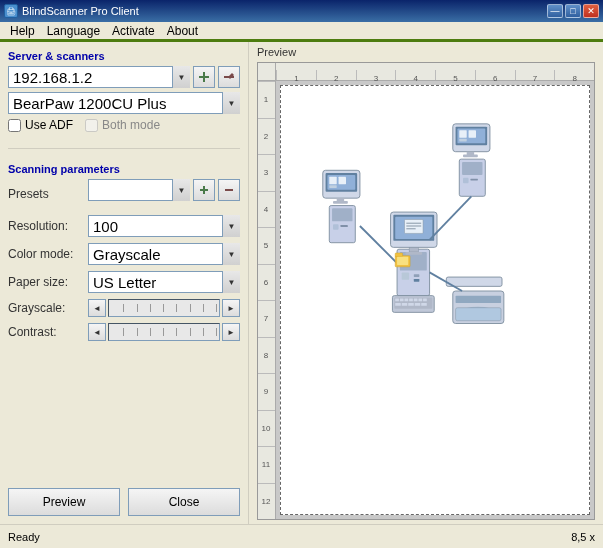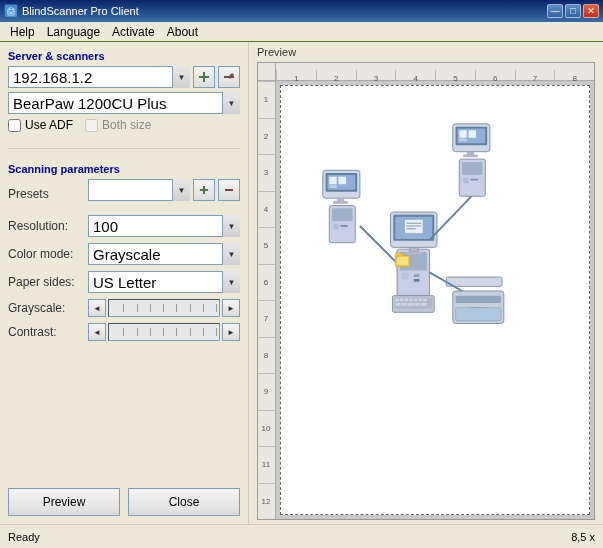--- a/index.html
+++ b/index.html
@@ -64,21 +64,21 @@
       background: linear-gradient(to bottom, #e06040, #c03020);
     }
 
     
     .menu-bar {
       background: #ece9d8;
       height: 20px;
       display: flex;
       align-items: center;
       padding: 0 4px;
-      border-bottom: 1px solid #4d7c0f;
+      border-bottom: 3px solid #4d7c0f;
     }
     .menu-item {
       padding: 2px 6px;
       cursor: pointer;
       border-radius: 2px;
     }
 
     
     .main-layout {
       display: flex;
@@ -489,21 +489,21 @@
         </div>
       </div>
 
       <div class="checkbox-row">
         <label class="checkbox-label">
           <input type="checkbox" style="">
           <span>Use ADF</span>
         </label>
         <label class="checkbox-label gray-text">
           <input type="checkbox" disabled="" style="">
-          <span>Both size</span>
+          <span>Both mode</span>
         </label>
       </div>
     </div>
 
     <div class="divider"></div>
 
     <div class="params-section">
       <div class="section-label">Scanning parameters</div>
 
       <div class="param-row">
@@ -552,21 +552,21 @@
               <option value="grayscale">Grayscale</option>
               <option value="color">Color</option>
               <option value="bw">Black &amp; White</option>
             </select>
             <div class="select-arrow">▼</div>
           </div>
         </div>
       </div>
 
       <div class="param-row">
-        <div class="param-label">Paper sides:</div>
+        <div class="param-label">Paper size:</div>
         <div class="param-control">
           <div class="param-select-wrapper select-wrapper">
             <select>
               <option value="us-letter">US Letter</option>
               <option value="a4">A4</option>
               <option value="legal">Legal</option>
             </select>
             <div class="select-arrow">▼</div>
           </div>
         </div>

